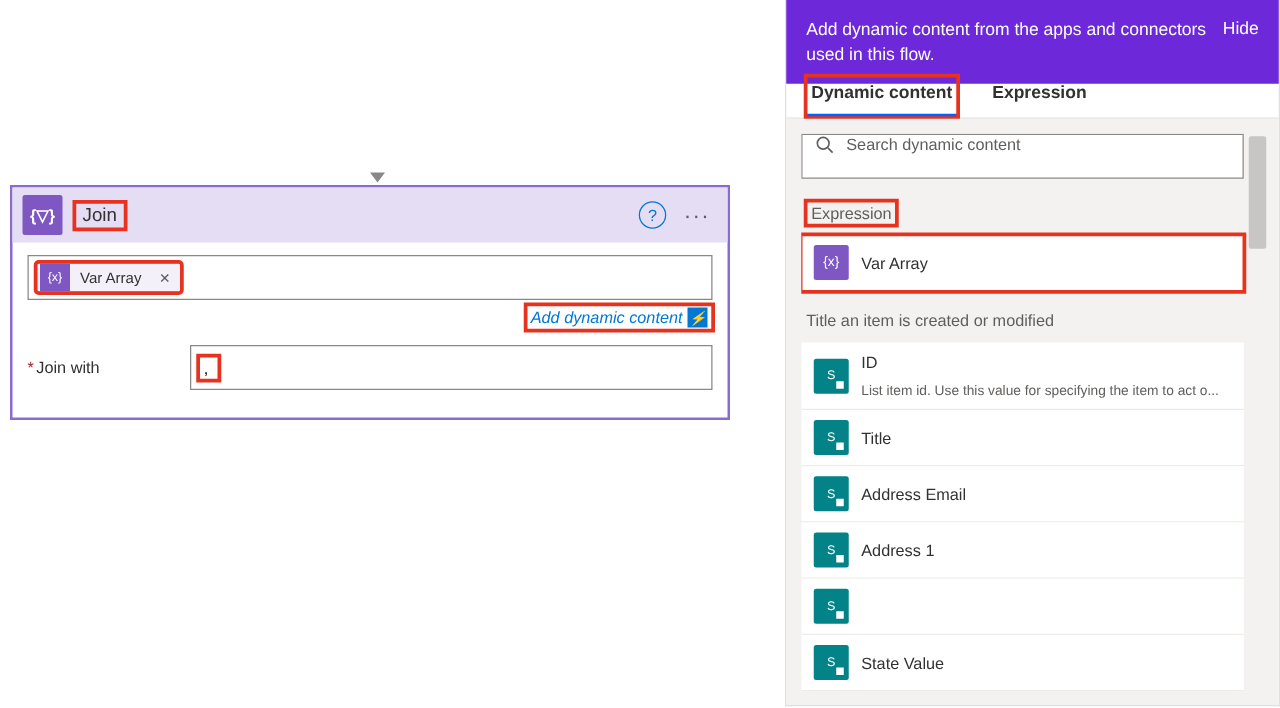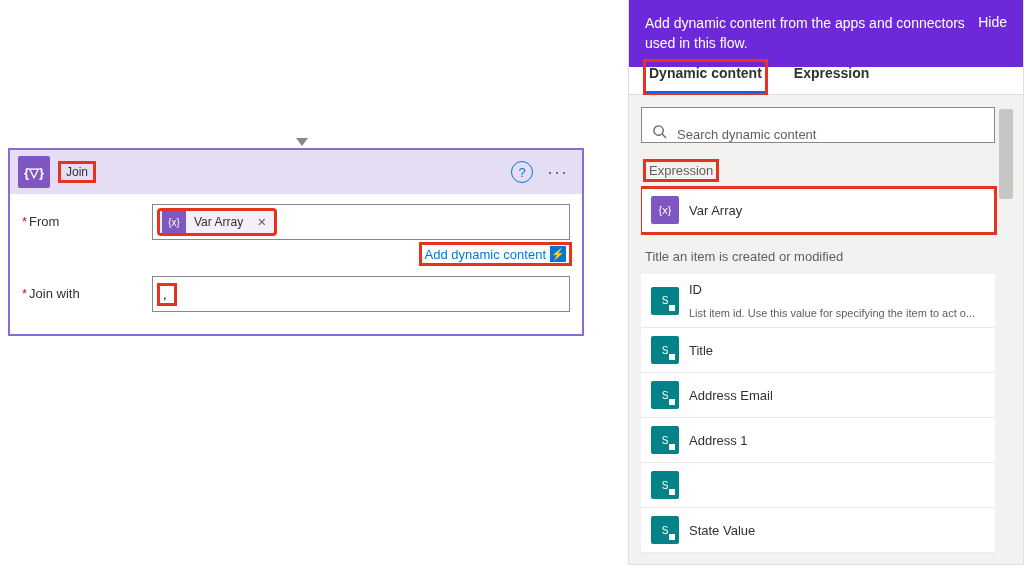--- a/index.html
+++ b/index.html
@@ -2,38 +2,38 @@
 <html><head>
   <meta charset="utf-8">
   <style>
     * { box-sizing: border-box; margin: 0; padding: 0; font-family: "Segoe UI", Arial, sans-serif; }
     body { background: #fff; width: 1024px; height: 566px; position: relative; overflow: hidden; }
 
     
     .action-card { position: absolute; left: 8px; top: 148px; width: 576px; border: 2px solid #8a6bd1; background: #fff; }
     .action-header { background: #e5ddf4; display: flex; align-items: center; height: 44px; padding: 0 8px; }
     .action-icon { width: 32px; height: 32px; background: #7e57c2; color: #fff; display: flex; align-items: center; justify-content: center; border-radius: 2px; font-size: 13px; font-weight: 600; }
-    .action-title { margin-left: 10px; font-size: 12px; color: #323130; }
+    .action-title { margin-left: 10px; font-size: 15px; color: #323130; }
     .action-header .spacer { flex: 1; }
     .help-icon { width: 22px; height: 22px; border: 1.5px solid #0078d4; color: #0078d4; border-radius: 50%; display: flex; align-items: center; justify-content: center; font-size: 13px; margin-right: 8px; cursor: pointer; }
     .more-icon { color: #605e5c; font-size: 18px; padding: 0 6px; cursor: pointer; letter-spacing: 1px; }
 
     .action-body { padding: 10px 12px 18px 12px; }
     .field-row { display: flex; align-items: flex-start; margin-bottom: 4px; }
     .field-label { width: 130px; font-size: 13px; color: #323130; padding-top: 10px; }
     .field-label .req { color: #a4262c; margin-right: 2px; }
     .field-input-wrap { flex: 1; }
     .field-input { border: 1px solid #8a8886; min-height: 36px; padding: 4px 6px; display: flex; align-items: center; gap: 4px; font-size: 13px; }
     .token { background: #f3f0fa; border: 1px solid #d6cbe9; border-radius: 2px; display: inline-flex; align-items: center; height: 24px; overflow: hidden; }
     .token-icon { width: 24px; height: 24px; background: #7e57c2; color: #fff; display: flex; align-items: center; justify-content: center; font-size: 10px; }
     .token-text { padding: 0 8px; font-size: 12px; color: #323130; }
     .token-close { padding: 0 6px; font-size: 11px; color: #605e5c; cursor: pointer; }
 
     .dyn-link-row { display: flex; justify-content: flex-end; align-items: center; padding: 4px 0 8px 0; }
-    .dyn-link { color: #0078d4; font-size: 13px; cursor: pointer; display: flex; align-items: center; gap: 4px; }
+    .dyn-link { color: #0078d4; font-size: 13px; cursor: pointer; display: flex; align-items: flex-start; gap: 4px; font-style: italic; }
     .dyn-plus { width: 16px; height: 16px; background: #0078d4; color: #fff; font-size: 11px; display: flex; align-items: center; justify-content: center; }
 
     .highlight { outline: 3px solid #e6321f; outline-offset: -1px; }
 
     
     .connector-arrow { position: absolute; left: 296px; top: 138px; width: 0; height: 0; border-left: 6px solid transparent; border-right: 6px solid transparent; border-top: 8px solid #8a8886; }
 
     
     .dyn-panel { position: absolute; right: 0; top: 0; width: 396px; height: 565px; background: #fff; border: 1px solid #e1dfdd; border-top: none; display: flex; flex-direction: column; }
     .dyn-banner { background: #6d28d9; color: #fff; padding: 14px 16px; font-size: 14px; display: flex; align-items: flex-start; }
@@ -42,21 +42,21 @@
 
     .dyn-tabs { display: flex; border-bottom: 1px solid #e1dfdd; padding: 0 16px; height: 28px; align-items: flex-end; gap: 28px; }
     .dyn-tab { font-size: 14px; color: #323130; padding-bottom: 10px; cursor: pointer; border-bottom: 3px solid transparent; font-weight: bold; }
     .dyn-tab.active { border-bottom-color: #0062ff; font-weight: 600; }
 
     .dyn-body { flex: 1; background: #f3f2f1; padding: 12px 10px 0 12px; overflow: hidden; display: flex; }
     .dyn-scroll { flex: 1; overflow-y: auto; padding-right: 4px; }
     .dyn-track { width: 14px; display: flex; flex-direction: column; align-items: center; }
     .dyn-thumb { width: 14px; height: 90px; background: #c8c6c4; border-radius: 2px; margin-top: 2px; }
 
-    .search-box { background: #fff; border: 1px solid #8a8886; height: 36px; display: flex; align-items: flex-end; padding: 0 10px; margin-bottom: 14px; color: #605e5c; }
+    .search-box { background: #fff; border: 1px solid #8a8886; height: 36px; display: flex; align-items: flex-start; padding: 0 10px; margin-bottom: 14px; color: #605e5c; }
     .search-box .sicon { margin-right: 10px; font-size: 14px; }
     .search-box .stext { font-size: 13px; color: #605e5c; }
 
     .section-header { font-size: 13px; color: #605e5c; padding: 6px 4px 10px 4px; }
 
     .item { background: #fff; display: flex; align-items: center; padding: 8px 10px; border-bottom: 1px solid #edebe9; cursor: pointer; }
     .item-icon { width: 28px; height: 28px; display: flex; align-items: center; justify-content: center; color: #fff; font-size: 11px; margin-right: 10px; border-radius: 2px; flex-shrink: 0; }
     .item-icon.purple { background: #7e57c2; }
     .item-icon.teal { background: #038387; font-size: 10px; position: relative; }
     .item-icon.teal::after { content: ""; position: absolute; right: 4px; bottom: 4px; width: 6px; height: 6px; background: #fff; }
@@ -72,23 +72,20 @@
 <div class="action-card">
   <div class="action-header">
     <div class="action-icon">{▽}</div>
     <span class="action-title highlight" style="padding:2px 6px;">Join</span>
     <div class="spacer"></div>
     <div class="help-icon">?</div>
     <div class="more-icon">···</div>
   </div>
   <div class="action-body">
     <div class="field-row">
-      <div class="field-label">
-        <span class="req">*</span><span>From</span>
-      </div>
       <div class="field-input-wrap">
         <div class="field-input">
           <span class="token highlight" style="padding:1px 2px;">
             <span class="token-icon">{x}</span>
             <span class="token-text">Var Array</span>
             <span class="token-close">✕</span>
           </span>
         </div>
         <div class="dyn-link-row">
           <span class="dyn-link highlight" style="padding:2px 4px;">

